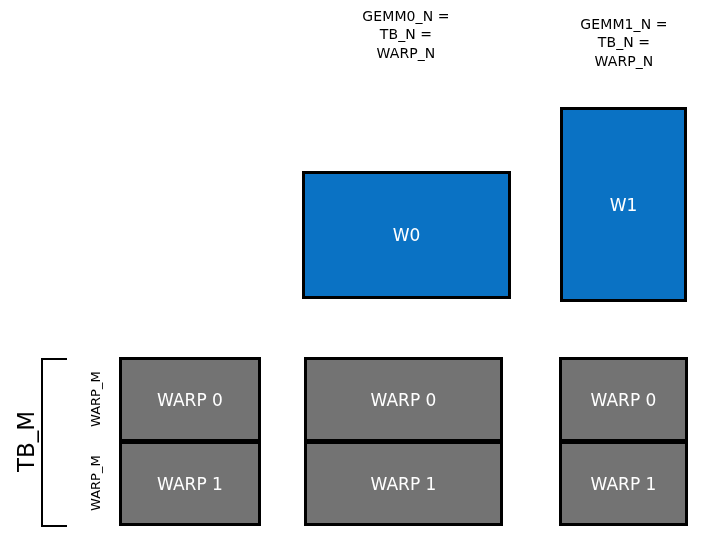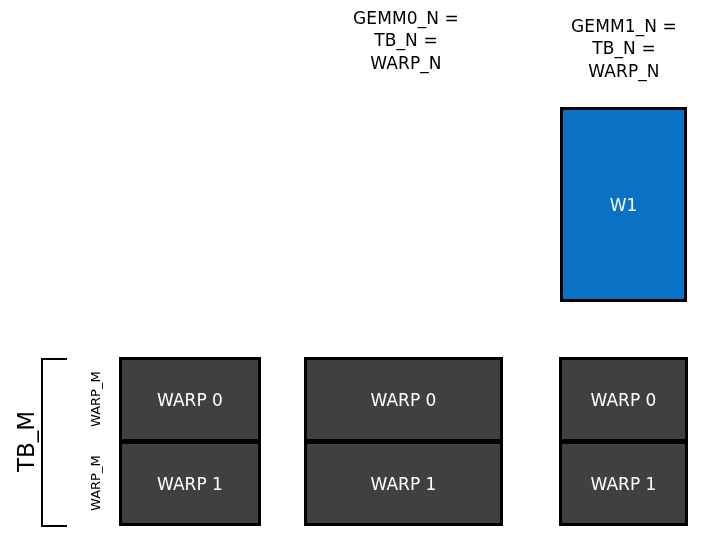--- a/index.html
+++ b/index.html
@@ -21,21 +21,21 @@
     left: 0;
     top: 0;
     width: 720px;
     height: 540px;
   }
 
   
   .col-caption {
     position: absolute;
     text-align: center;
-    font-size: 17px;
+    font-size: 14px;
     line-height: 1.32;
     color: #000000;
     white-space: pre-line;
     letter-spacing: 0.1px;
   }
   #caption-gemm0 {
     left: 300px;
     top: 7px;
     width: 212px;
   }
@@ -51,21 +51,21 @@
     box-sizing: border-box;
     border: 3px solid #000000;
     display: flex;
     align-items: center;
     justify-content: center;
     color: #ffffff;
     font-size: 17px;
   }
 
   .blue { background: #0a72c4; }
-  .green { background: #404040; }
+  .green { background: #737373; }
 
   
   #box-w0 {
     left: 302px;
     top: 171px;
     width: 209px;
     height: 128px;
   }
   #box-w1 {
     left: 560px;
@@ -146,20 +146,23 @@
 <div class="canvas">
 
   <div class="col-caption" id="caption-gemm0">GEMM0_N =
 TB_N =
 WARP_N</div>
 
   <div class="col-caption" id="caption-gemm1">GEMM1_N =
 TB_N =
 WARP_N</div>
 
+  <div class="box blue" id="box-w0">
+    <span>W0</span>
+  </div>
 
   <div class="box blue" id="box-w1">
     <span>W1</span>
   </div>
 
   <div class="rot-label" id="label-tb-m">TB_M</div>
 
   <div id="tb-m-bracket"></div>
 
   <div class="rot-label" id="label-warp-m-0">WARP_M</div>

